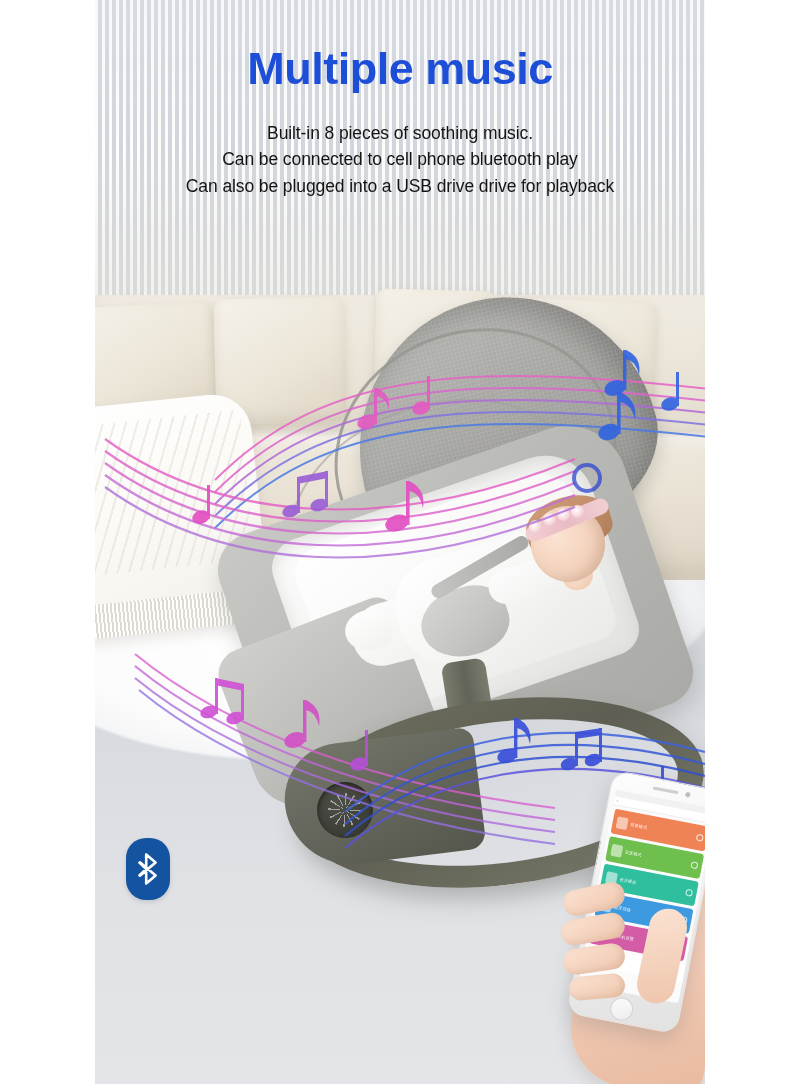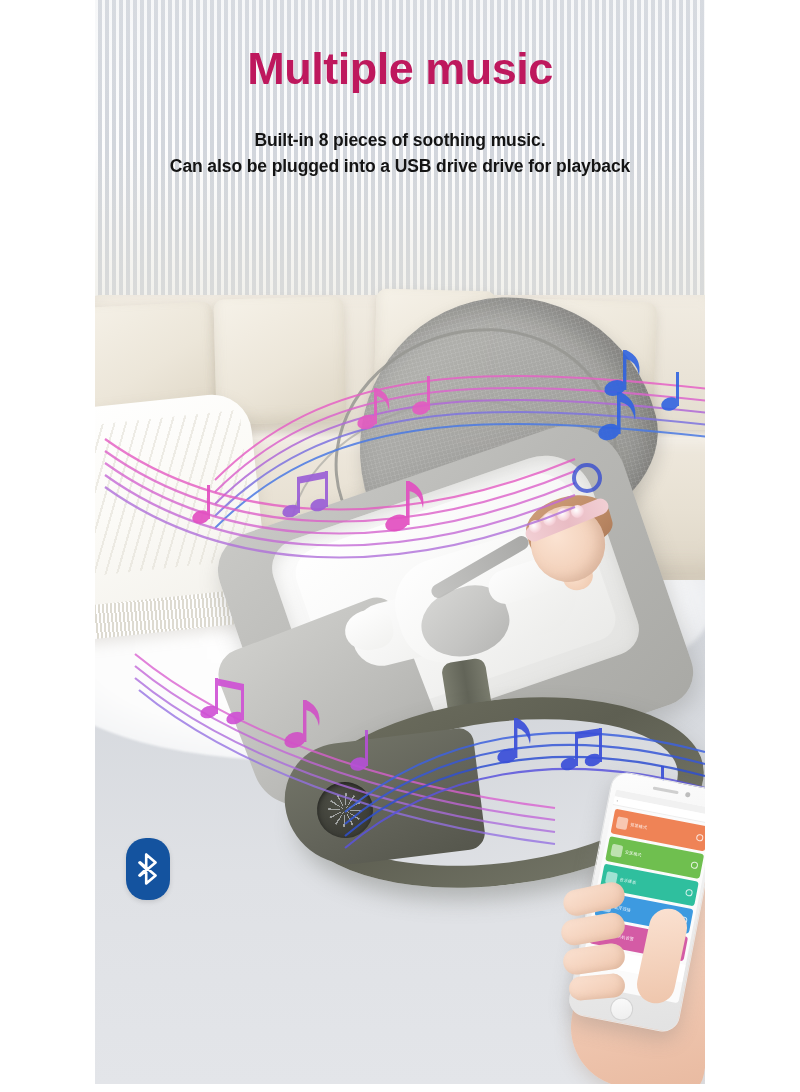--- a/index.html
+++ b/index.html
@@ -388,27 +388,27 @@
   
   .copy{
     position:absolute; left:0px; top:46px; width:610px;
     text-align:center; z-index:40;
   }
   .headline{
     font-size:45px;
     line-height:1.04;
     font-weight:bold;
     letter-spacing:-0.5px;
-    color:#be185d;
+    color:#1d4ed8;
   }
   .subcopy{
-    margin-top:34px;
+    margin-top:27px;
     font-size:17.5px;
     line-height:1.52;
-    font-weight:700;
+    font-weight:400;
     color:#141414;
     letter-spacing:-0.1px;
   }
   .subcopy div{ white-space:nowrap; }
 </style>
 </head>
 <body>
 
 <div id="poster">
 
@@ -668,18 +668,19 @@
       <div class="finger fg4"></div>
       <div class="thumb"></div>
     </div>
 
     <div class="copy">
       <div class="headline">
         <div>Multiple music</div>
       </div>
       <div class="subcopy">
         <div>Built-in 8 pieces of soothing music.</div>
+        <div>Can be connected to cell phone bluetooth play</div>
         <div>Can also be plugged into a USB drive drive for playback</div>
       </div>
     </div>
 
   </div>
 </div>
 
 </body></html>

